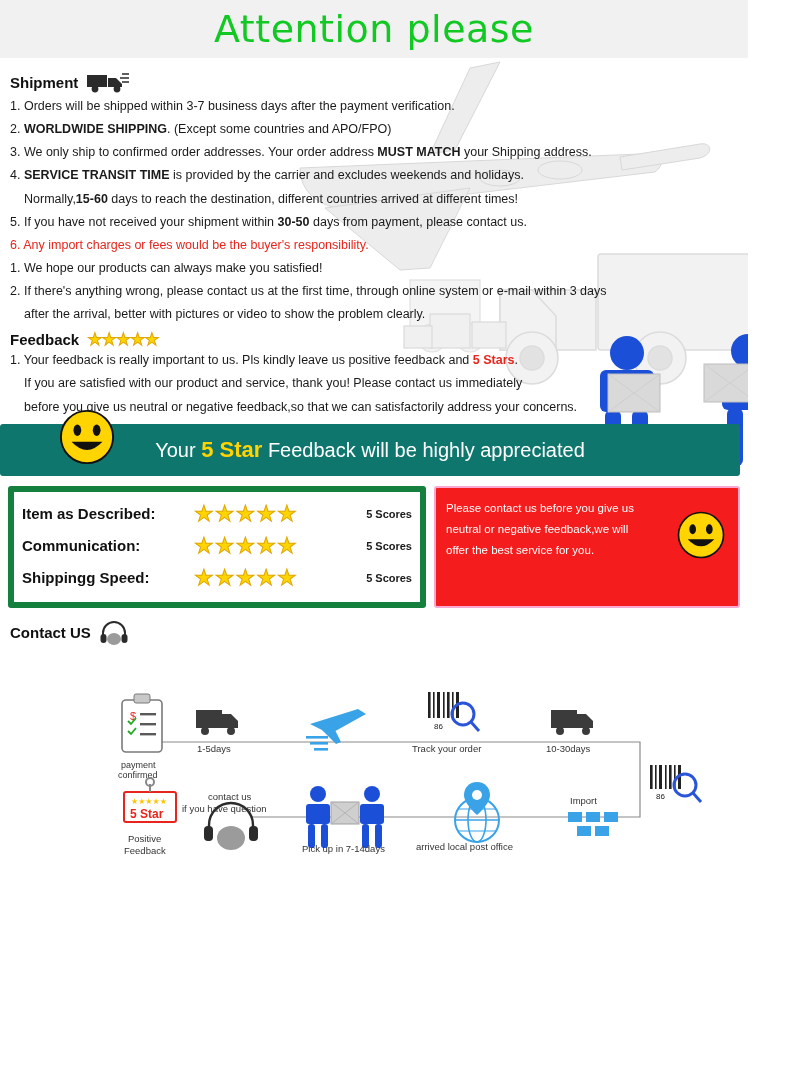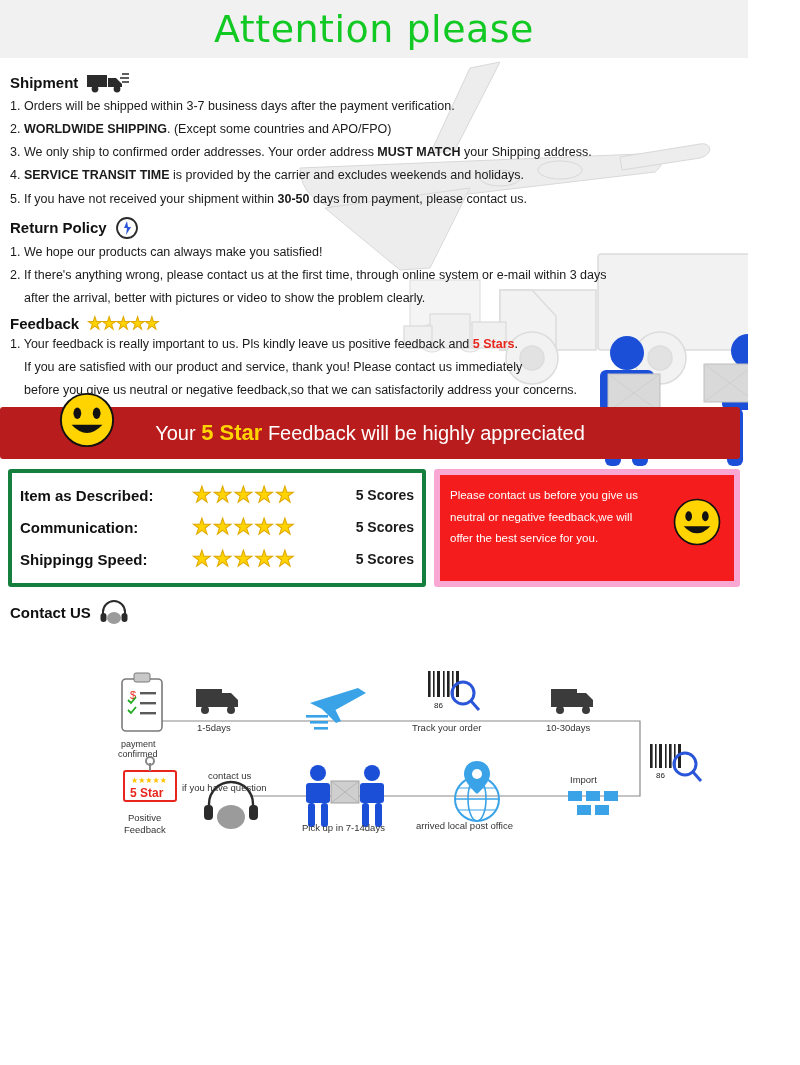--- a/index.html
+++ b/index.html
@@ -68,21 +68,21 @@
 
   
   .stars-inline { color: #ffd400; font-size: 17px; letter-spacing: -1px; line-height: 1; }
   .star-glyph { color: #ffd400; -webkit-text-stroke: 1px #e0a800; }
 
   
   .banner {
     position: relative;
     margin: 10px 8px 10px 0;
     height: 52px;
-    background: #b91c1c;
+    background: #0f766e;
     border-radius: 3px;
     display: flex; align-items: center; justify-content: center;
     z-index: 3;
   }
   .banner-text {
     color: #ffffff;
     font-size: 20px;
     white-space: nowrap;
   }
   .banner-text .hl { color: #ffd400; font-weight: bold; font-size: 22px; }
@@ -94,40 +94,40 @@
   }
 
   
   .scores-wrap {
     display: flex;
     gap: 8px;
     margin: 0 8px;
     z-index: 3; position: relative;
   }
   .scores-box {
-    border: 4px solid #15803d;
+    border: 6px solid #15803d;
     border-radius: 3px;
     width: 418px;
     padding: 6px 8px 8px 8px;
   }
   .score-row {
     display: flex; align-items: center;
     height: 32px;
   }
   .score-label {
     font-size: 15px; font-weight: bold; width: 172px; color: #111;
   }
   .score-stars {
     flex: 1; font-size: 22px; letter-spacing: 1px; line-height: 1;
     color: #ffd400;
   }
-  .score-value { font-size: 14px; font-weight: bold; width: 74px; text-align: right; }
+  .score-value { font-size: 11px; font-weight: bold; width: 74px; text-align: right; }
 
   .notice-box {
-    border: 6px solid #f9a8d4;
+    border: 2px solid #f9a8d4;
     border-radius: 3px;
     background: #f41c1c;
     flex: 1;
     padding: 10px 10px;
     position: relative;
     color: #ffffff;
     font-size: 11.5px;
     line-height: 1.85;
   }
   .notice-box .nline { white-space: nowrap; }
@@ -229,32 +229,32 @@
       <b>WORLDWIDE SHIPPING</b><span>. (Except some countries and APO/FPO)</span>
     </div>
     <div class="line">
       <span>3.</span>
       <span>We only ship to confirmed order addresses. Your order address </span><b>MUST MATCH</b><span> your Shipping address.</span>
     </div>
     <div class="line">
       <span>4.</span>
       <b>SERVICE TRANSIT TIME</b><span> is provided by the carrier and excludes weekends and holidays.</span>
     </div>
+    <div class="line indent">
+      <span>Normally,</span><b>15-60</b><span> days to reach the destination, different countries arrived at different times!</span>
+    </div>
     <div class="line">
       <span>5.</span>
       <span>If you have not received your shipment within </span><b>30-50</b><span> days from payment, please contact us.</span>
     </div>
-
-    <div class="sec-head">
-      <div class="sec-title">Return Policy</div>
-      <svg width="24" height="24" viewBox="0 0 24 24">
-        <circle cx="12" cy="12" r="10" fill="none" stroke="#2b2b2b" stroke-width="1.8"></circle>
-        <path d="M12 5 L9 12 h3 l-1 7 5-8 h-3 z" fill="#2b55d8"></path>
-      </svg>
-    </div>
+    <div class="line red">
+      <span>6.</span>
+      <span>Any import charges or fees would be the buyer's responsibility.</span>
+    </div>
+
     <div class="line">
       <span>1.</span>
       <span>We hope our products can always make you satisfied!</span>
     </div>
     <div class="line">
       <span>2.</span>
       <span>If there's anything wrong, please contact us at the first time, through online system or e-mail within 3 days</span>
     </div>
     <div class="line indent">
       <span>after the arrival, better with pictures or video to show the problem clearly.</span>

